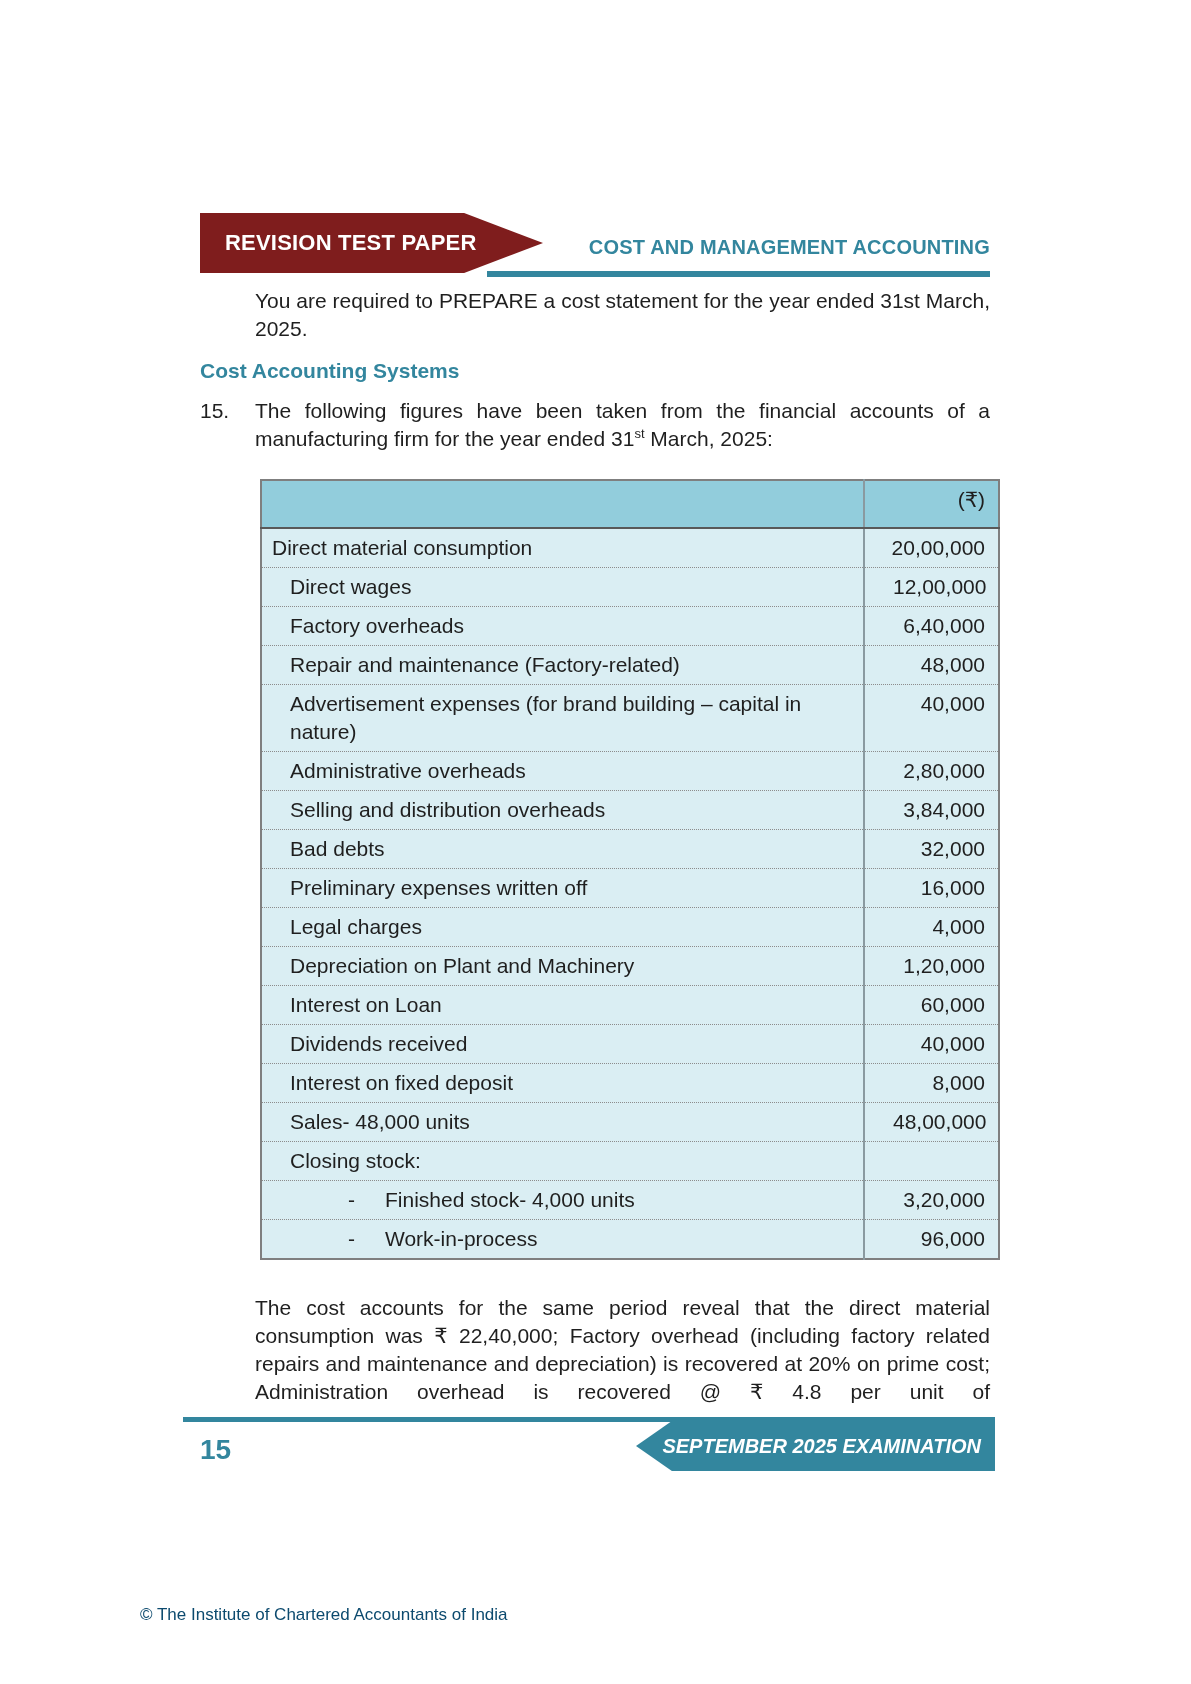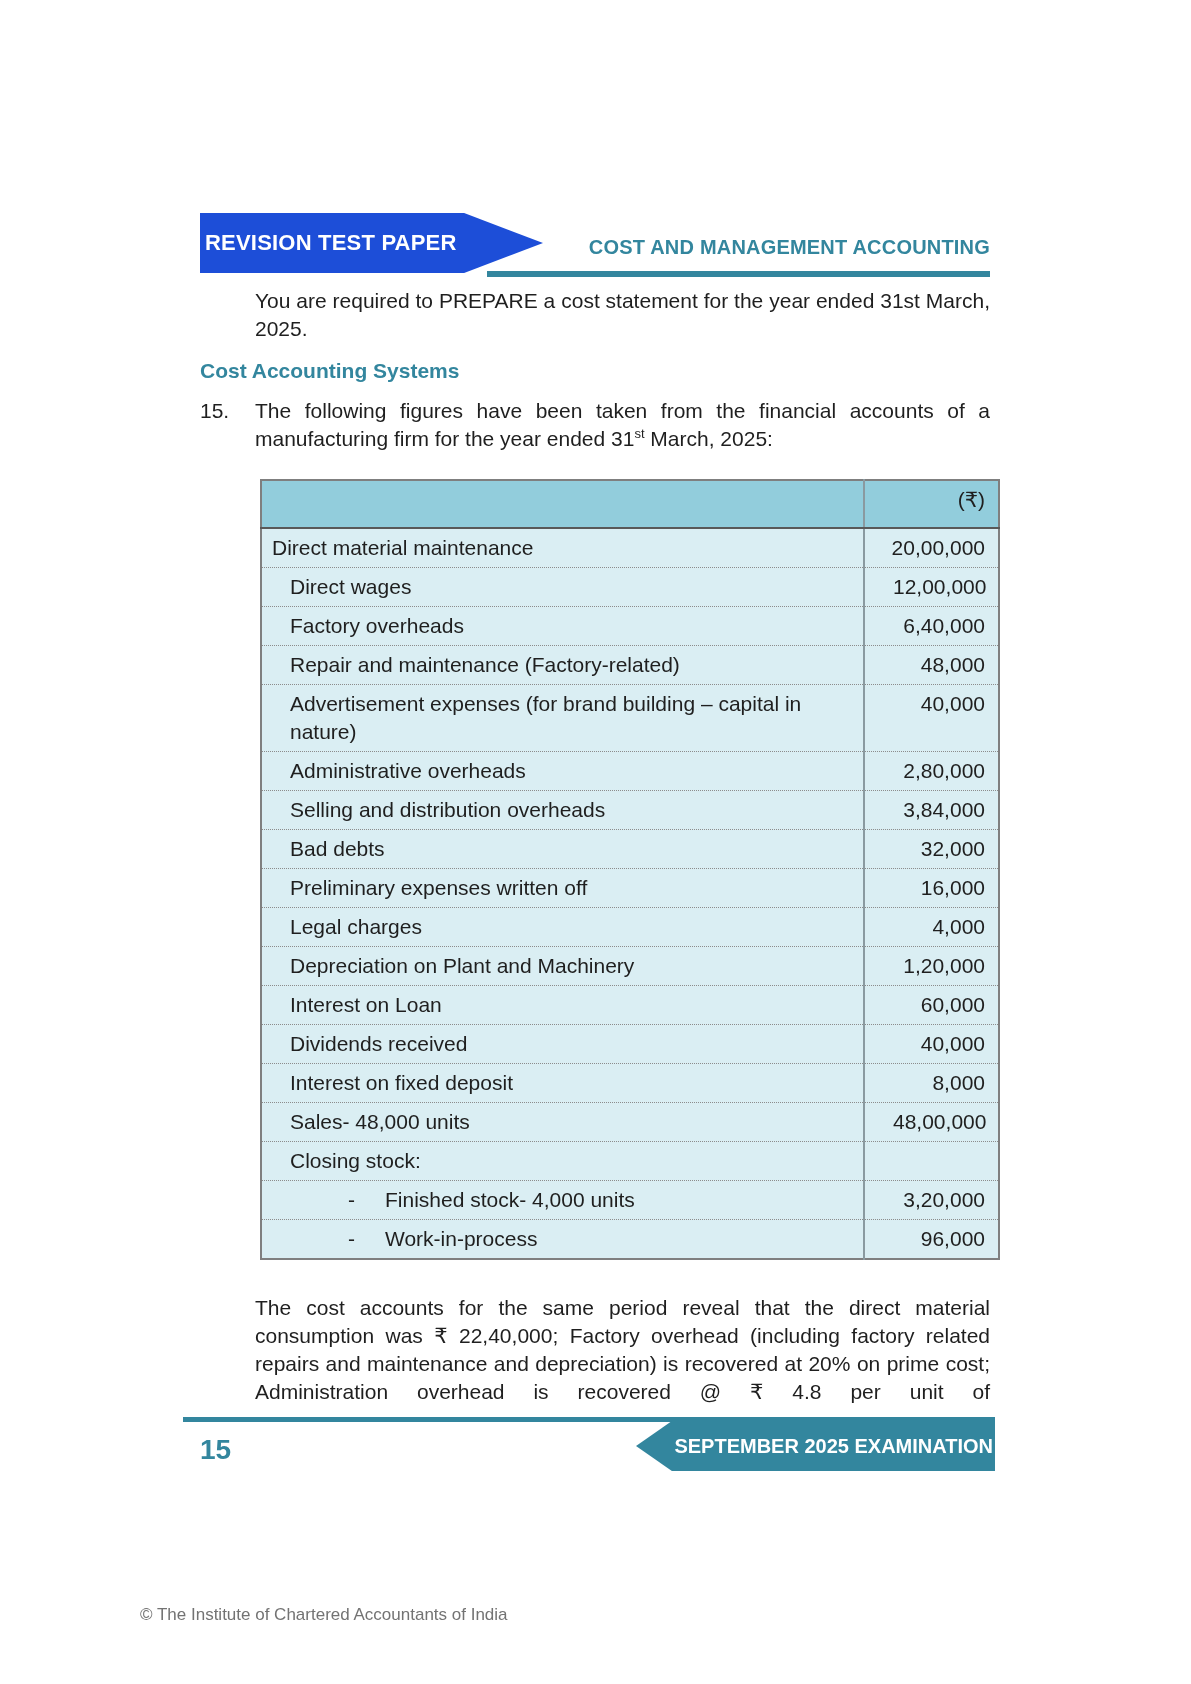--- a/index.html
+++ b/index.html
@@ -9,24 +9,24 @@
     background:#ffffff;
     font-family:"Liberation Sans","DejaVu Sans",sans-serif;
     color:#1f1f1f;
     overflow:hidden;
   }
 
   
   .header-banner {
     position:absolute; left:200px; top:213px;
     width:343px; height:60px;
-    background:#1d4ed8;
+    background:#7f1d1d;
     clip-path:polygon(0 0, 77% 0, 100% 50%, 77% 100%, 0 100%);
     display:flex; align-items:center;
-    padding-left:5px; box-sizing:border-box;
+    padding-left:25px; box-sizing:border-box;
   }
   .header-banner-label {
     color:#ffffff; font-weight:bold; font-size:22px; letter-spacing:0.2px;
     white-space:nowrap;
   }
   .header-title {
     position:absolute; top:236px; right:201px;
     color:#33869E; font-weight:bold; font-size:20px; letter-spacing:0.2px;
     white-space:nowrap;
   }
@@ -89,32 +89,32 @@
   .footer-rule {
     position:absolute; left:183px; top:1417px;
     width:812px; height:5px; background:#33869E;
   }
   .footer-banner {
     position:absolute; left:636px; top:1421px;
     width:359px; height:50px;
     background:#33869E;
     clip-path:polygon(0 50%, 10% 0, 100% 0, 100% 100%, 10% 100%);
     display:flex; align-items:center; justify-content:flex-end;
-    padding-right:2px; box-sizing:border-box;
+    padding-right:14px; box-sizing:border-box;font-style:italic;
   }
   .footer-banner-label {
     color:#ffffff; font-weight:bold; font-size:20px; white-space:nowrap;
   }
   .page-number {
     position:absolute; left:200px; top:1434px;
     color:#33869E; font-weight:bold; font-size:28px;
   }
   .copyright {
     position:absolute; left:140px; top:1605px;
-    font-size:17px; color:#737373;
+    font-size:17px; color:#0c4a6e;
   }
 </style>
 </head>
 <body>
 
 <div class="page">
 
   <div class="header-banner">
     <span class="header-banner-label">REVISION TEST PAPER</span>
   </div>
@@ -138,21 +138,21 @@
           <col class="c2">
         </colgroup>
       <thead>
         <tr>
           <td class="item"></td>
           <td class="amount">(₹)</td>
         </tr>
       </thead>
       <tbody>
         <tr>
-          <td class="item">Direct material maintenance</td>
+          <td class="item">Direct material consumption</td>
           <td class="amount">20,00,000</td>
         </tr>
         <tr>
           <td class="item">Direct wages</td>
           <td class="amount">12,00,000</td>
         </tr>
         <tr>
           <td class="item">Factory overheads</td>
           <td class="amount">6,40,000</td>
         </tr>

